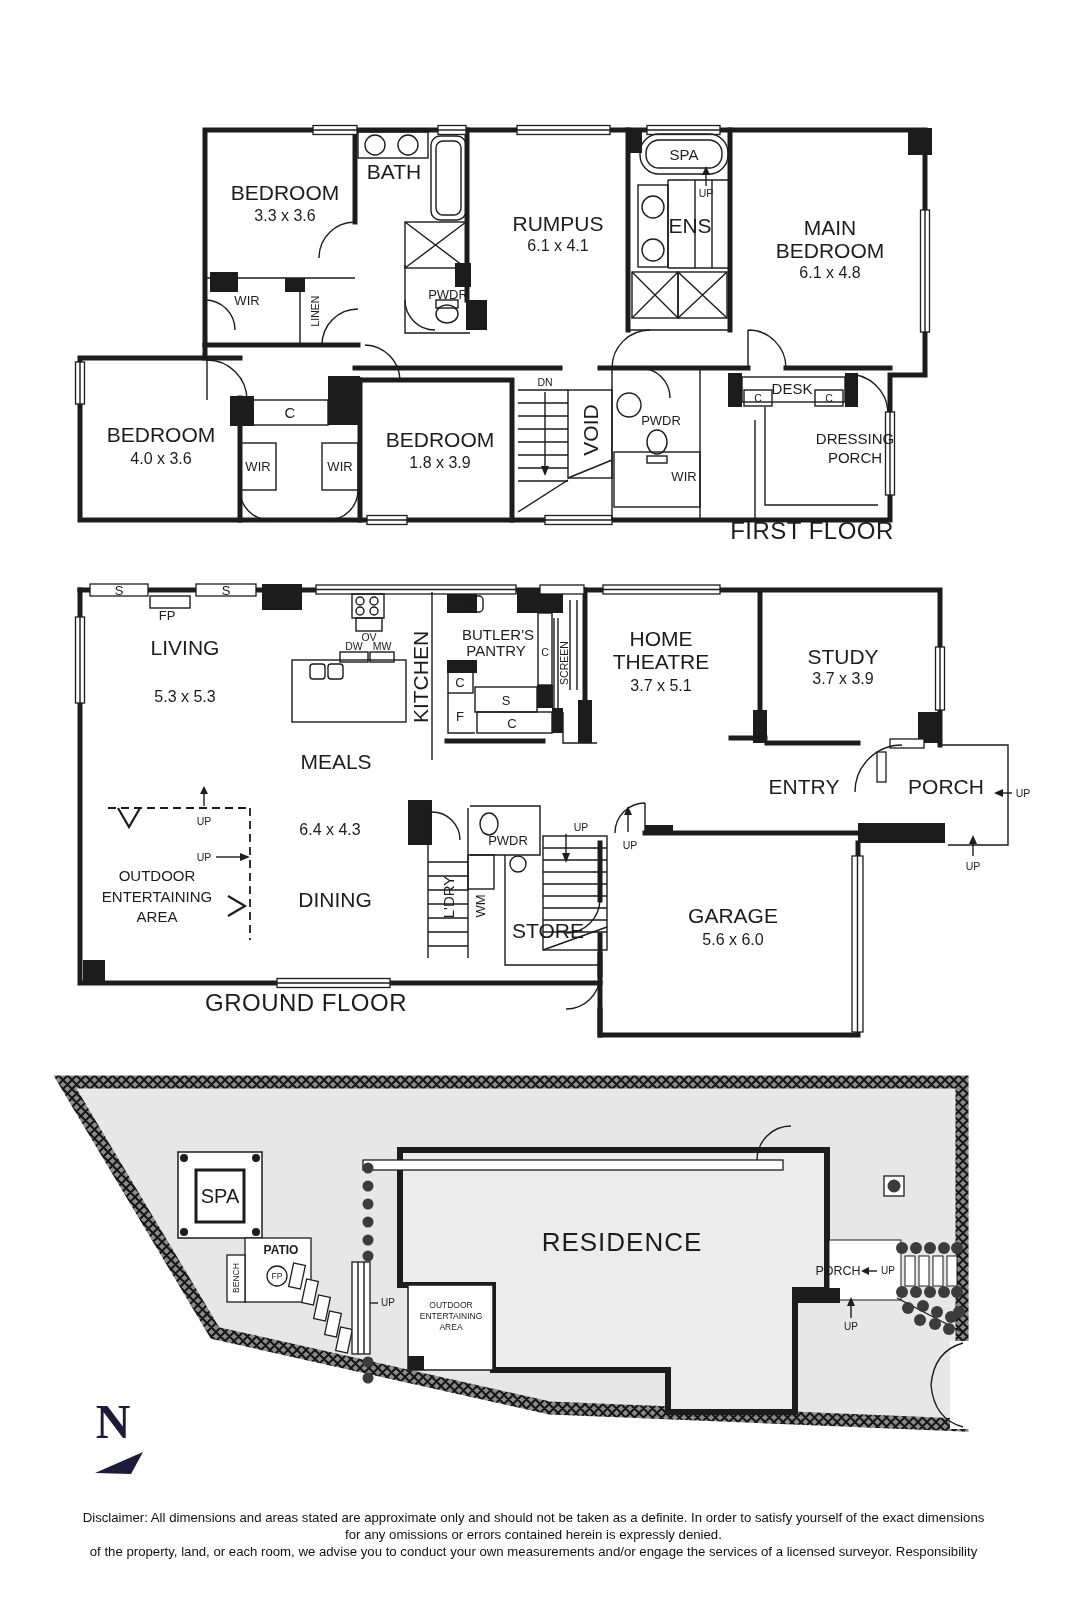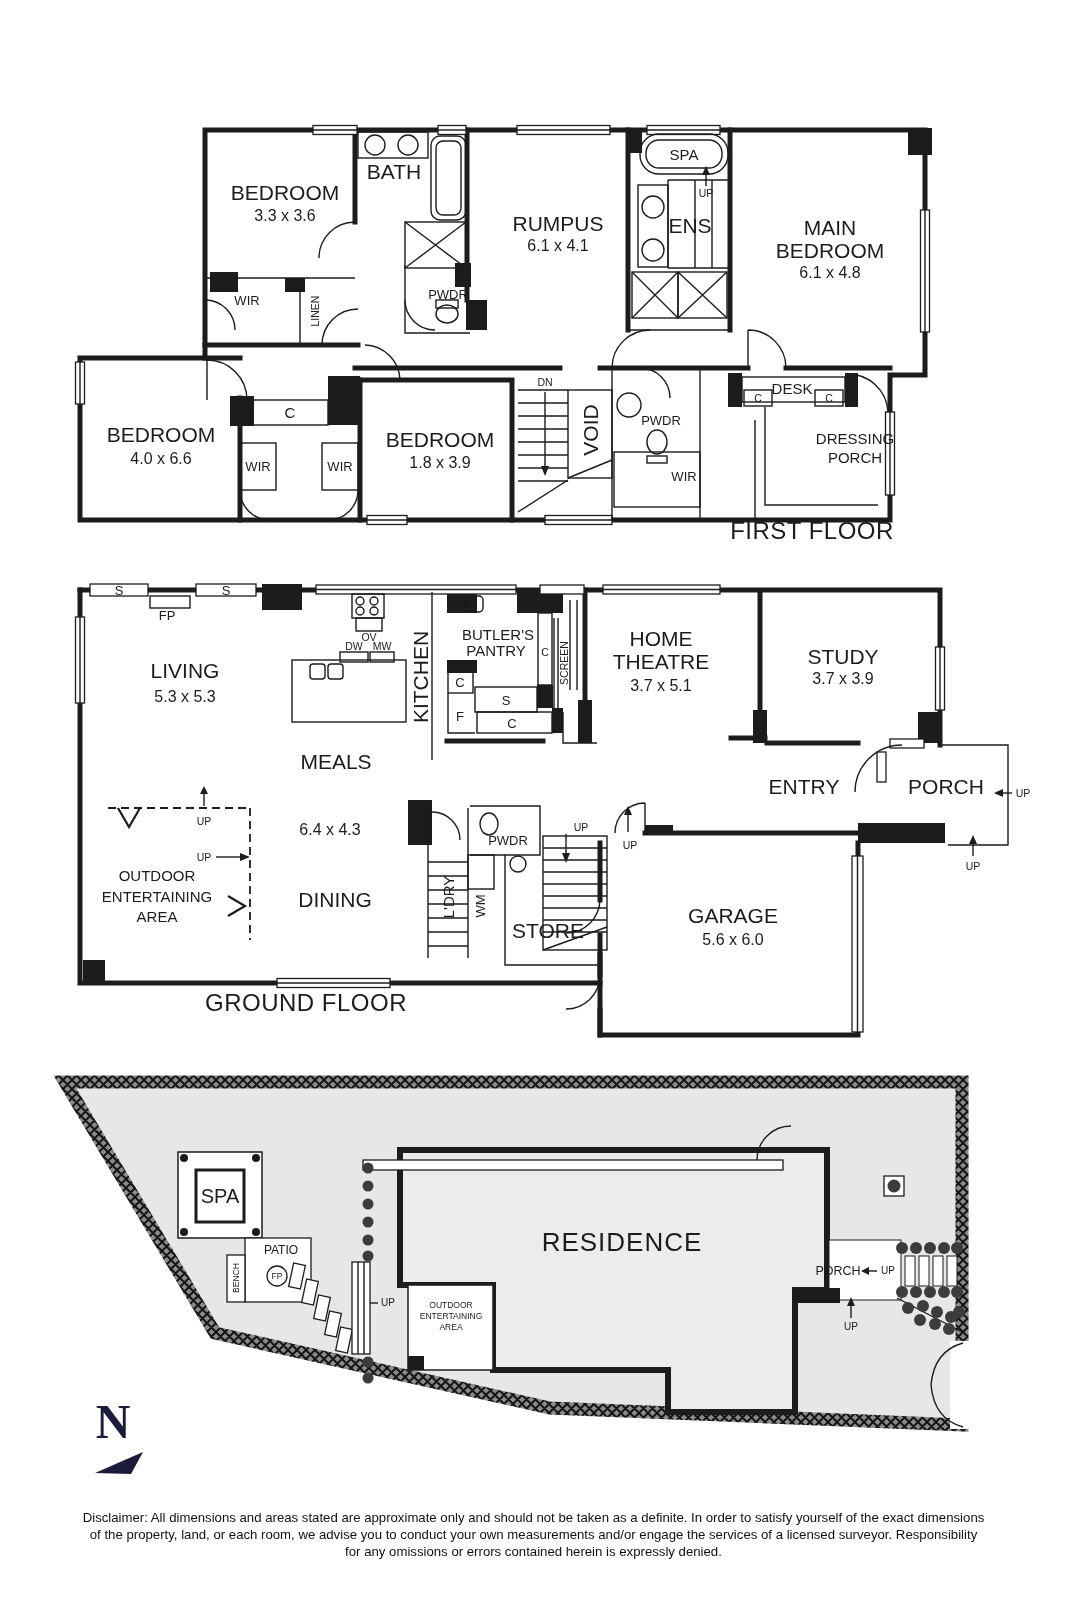--- a/index.html
+++ b/index.html
@@ -10,21 +10,21 @@
        color:#1c1c1c;line-height:1;}
   .vert{transform:translate(-50%,-50%) rotate(-90deg);}
   .room{font-size:21px;}
   .dim{font-size:16px;}
   .med{font-size:15px;}
   .small{font-size:13px;}
   .xs{font-size:10.5px;}
   .floor{font-size:24px;letter-spacing:0.5px;}
   .s-res{font-size:26px;letter-spacing:1px;}
   .s-spa{font-size:20px;}
-  .s-patio{font-size:12px;}
+  .s-patio{font-size:12px;font-weight:bold;}
   .s-tiny{font-size:8.5px;}
   .s-porch{font-size:12.5px;}
   .s-up{font-size:10px;}
   .north{font-family:"Liberation Serif",serif;font-weight:bold;font-size:48px;color:#1c1c3a;}
   .disclaimer{position:absolute;left:0;top:1509px;width:1067px;text-align:center;
       font-size:13.2px;line-height:1.3;color:#111;}
 </style>
 </head>
 <body>
 
@@ -394,41 +394,41 @@
 <div class="lbl med" style="left:684px;top:154px">SPA</div>
 <div class="lbl xs" style="left:706px;top:193px">UP</div>
 <div class="lbl room" style="left:690px;top:225px">ENS</div>
 <div class="lbl room" style="left:830px;top:227px">MAIN</div>
 <div class="lbl room" style="left:830px;top:250px">BEDROOM</div>
 <div class="lbl dim" style="left:830px;top:273px">6.1 x 4.8</div>
 <div class="lbl small" style="left:247px;top:300px">WIR</div>
 <div class="lbl xs vert" style="left:315px;top:311px">LINEN</div>
 <div class="lbl small" style="left:448px;top:294px">PWDR</div>
 <div class="lbl room" style="left:161px;top:434px">BEDROOM</div>
-<div class="lbl dim" style="left:161px;top:459px">4.0 x 6.6</div>
+<div class="lbl dim" style="left:161px;top:459px">4.0 x 3.6</div>
 <div class="lbl med" style="left:290px;top:412px">C</div>
 <div class="lbl small" style="left:258px;top:466px">WIR</div>
 <div class="lbl small" style="left:340px;top:466px">WIR</div>
 <div class="lbl room" style="left:440px;top:439px">BEDROOM</div>
 <div class="lbl dim" style="left:440px;top:463px">1.8 x 3.9</div>
 <div class="lbl xs" style="left:545px;top:382px">DN</div>
 <div class="lbl room vert" style="left:590px;top:430px">VOID</div>
 <div class="lbl small" style="left:661px;top:420px">PWDR</div>
 <div class="lbl small" style="left:684px;top:476px">WIR</div>
 <div class="lbl med" style="left:792px;top:388px">DESK</div>
 <div class="lbl xs" style="left:758px;top:398px">C</div>
 <div class="lbl xs" style="left:829px;top:398px">C</div>
 <div class="lbl med" style="left:855px;top:438px">DRESSING</div>
 <div class="lbl med" style="left:855px;top:457px">PORCH</div>
 <div class="lbl floor" style="left:812px;top:531px">FIRST FLOOR</div>
 
 <div class="lbl small" style="left:119px;top:590px">S</div>
 <div class="lbl small" style="left:226px;top:590px">S</div>
 <div class="lbl small" style="left:167px;top:615px">FP</div>
-<div class="lbl room" style="left:185px;top:670px">LIVING</div>
+<div class="lbl room" style="left:185px;top:647px">LIVING</div>
 <div class="lbl dim" style="left:185px;top:697px">5.3 x 5.3</div>
 <div class="lbl xs" style="left:369px;top:637px">OV</div>
 <div class="lbl xs" style="left:354px;top:646px">DW</div>
 <div class="lbl xs" style="left:382px;top:646px">MW</div>
 <div class="lbl room vert" style="left:420px;top:677px">KITCHEN</div>
 <div class="lbl med" style="left:498px;top:634px">BUTLER'S</div>
 <div class="lbl med" style="left:496px;top:650px">PANTRY</div>
 <div class="lbl small" style="left:460px;top:682px">C</div>
 <div class="lbl small" style="left:506px;top:700px">S</div>
 <div class="lbl small" style="left:460px;top:716px">F</div>
@@ -471,17 +471,17 @@
 <div class="lbl s-tiny" style="left:451px;top:1305px">OUTDOOR</div>
 <div class="lbl s-tiny" style="left:451px;top:1316px">ENTERTAINING</div>
 <div class="lbl s-tiny" style="left:451px;top:1327px">AREA</div>
 <div class="lbl s-porch" style="left:838px;top:1271px">PORCH</div>
 <div class="lbl s-up" style="left:888px;top:1271px">UP</div>
 <div class="lbl s-up" style="left:851px;top:1327px">UP</div>
 <div class="lbl north" style="left:113px;top:1422px">N</div>
 
 <div class="disclaimer">
   <div>Disclaimer: All dimensions and areas stated are approximate only and should not be taken as a definite. In order to satisfy yourself of the exact dimensions</div>
+  <div>for any omissions or errors contained herein is expressly denied.</div>
   <div>of the property, land, or each room, we advise you to conduct your own measurements and/or engage the services of a licensed surveyor. Responsibility</div>
-  <div>for any omissions or errors contained herein is expressly denied.</div>
 </div>
 
 </div>
 
 </body></html>

